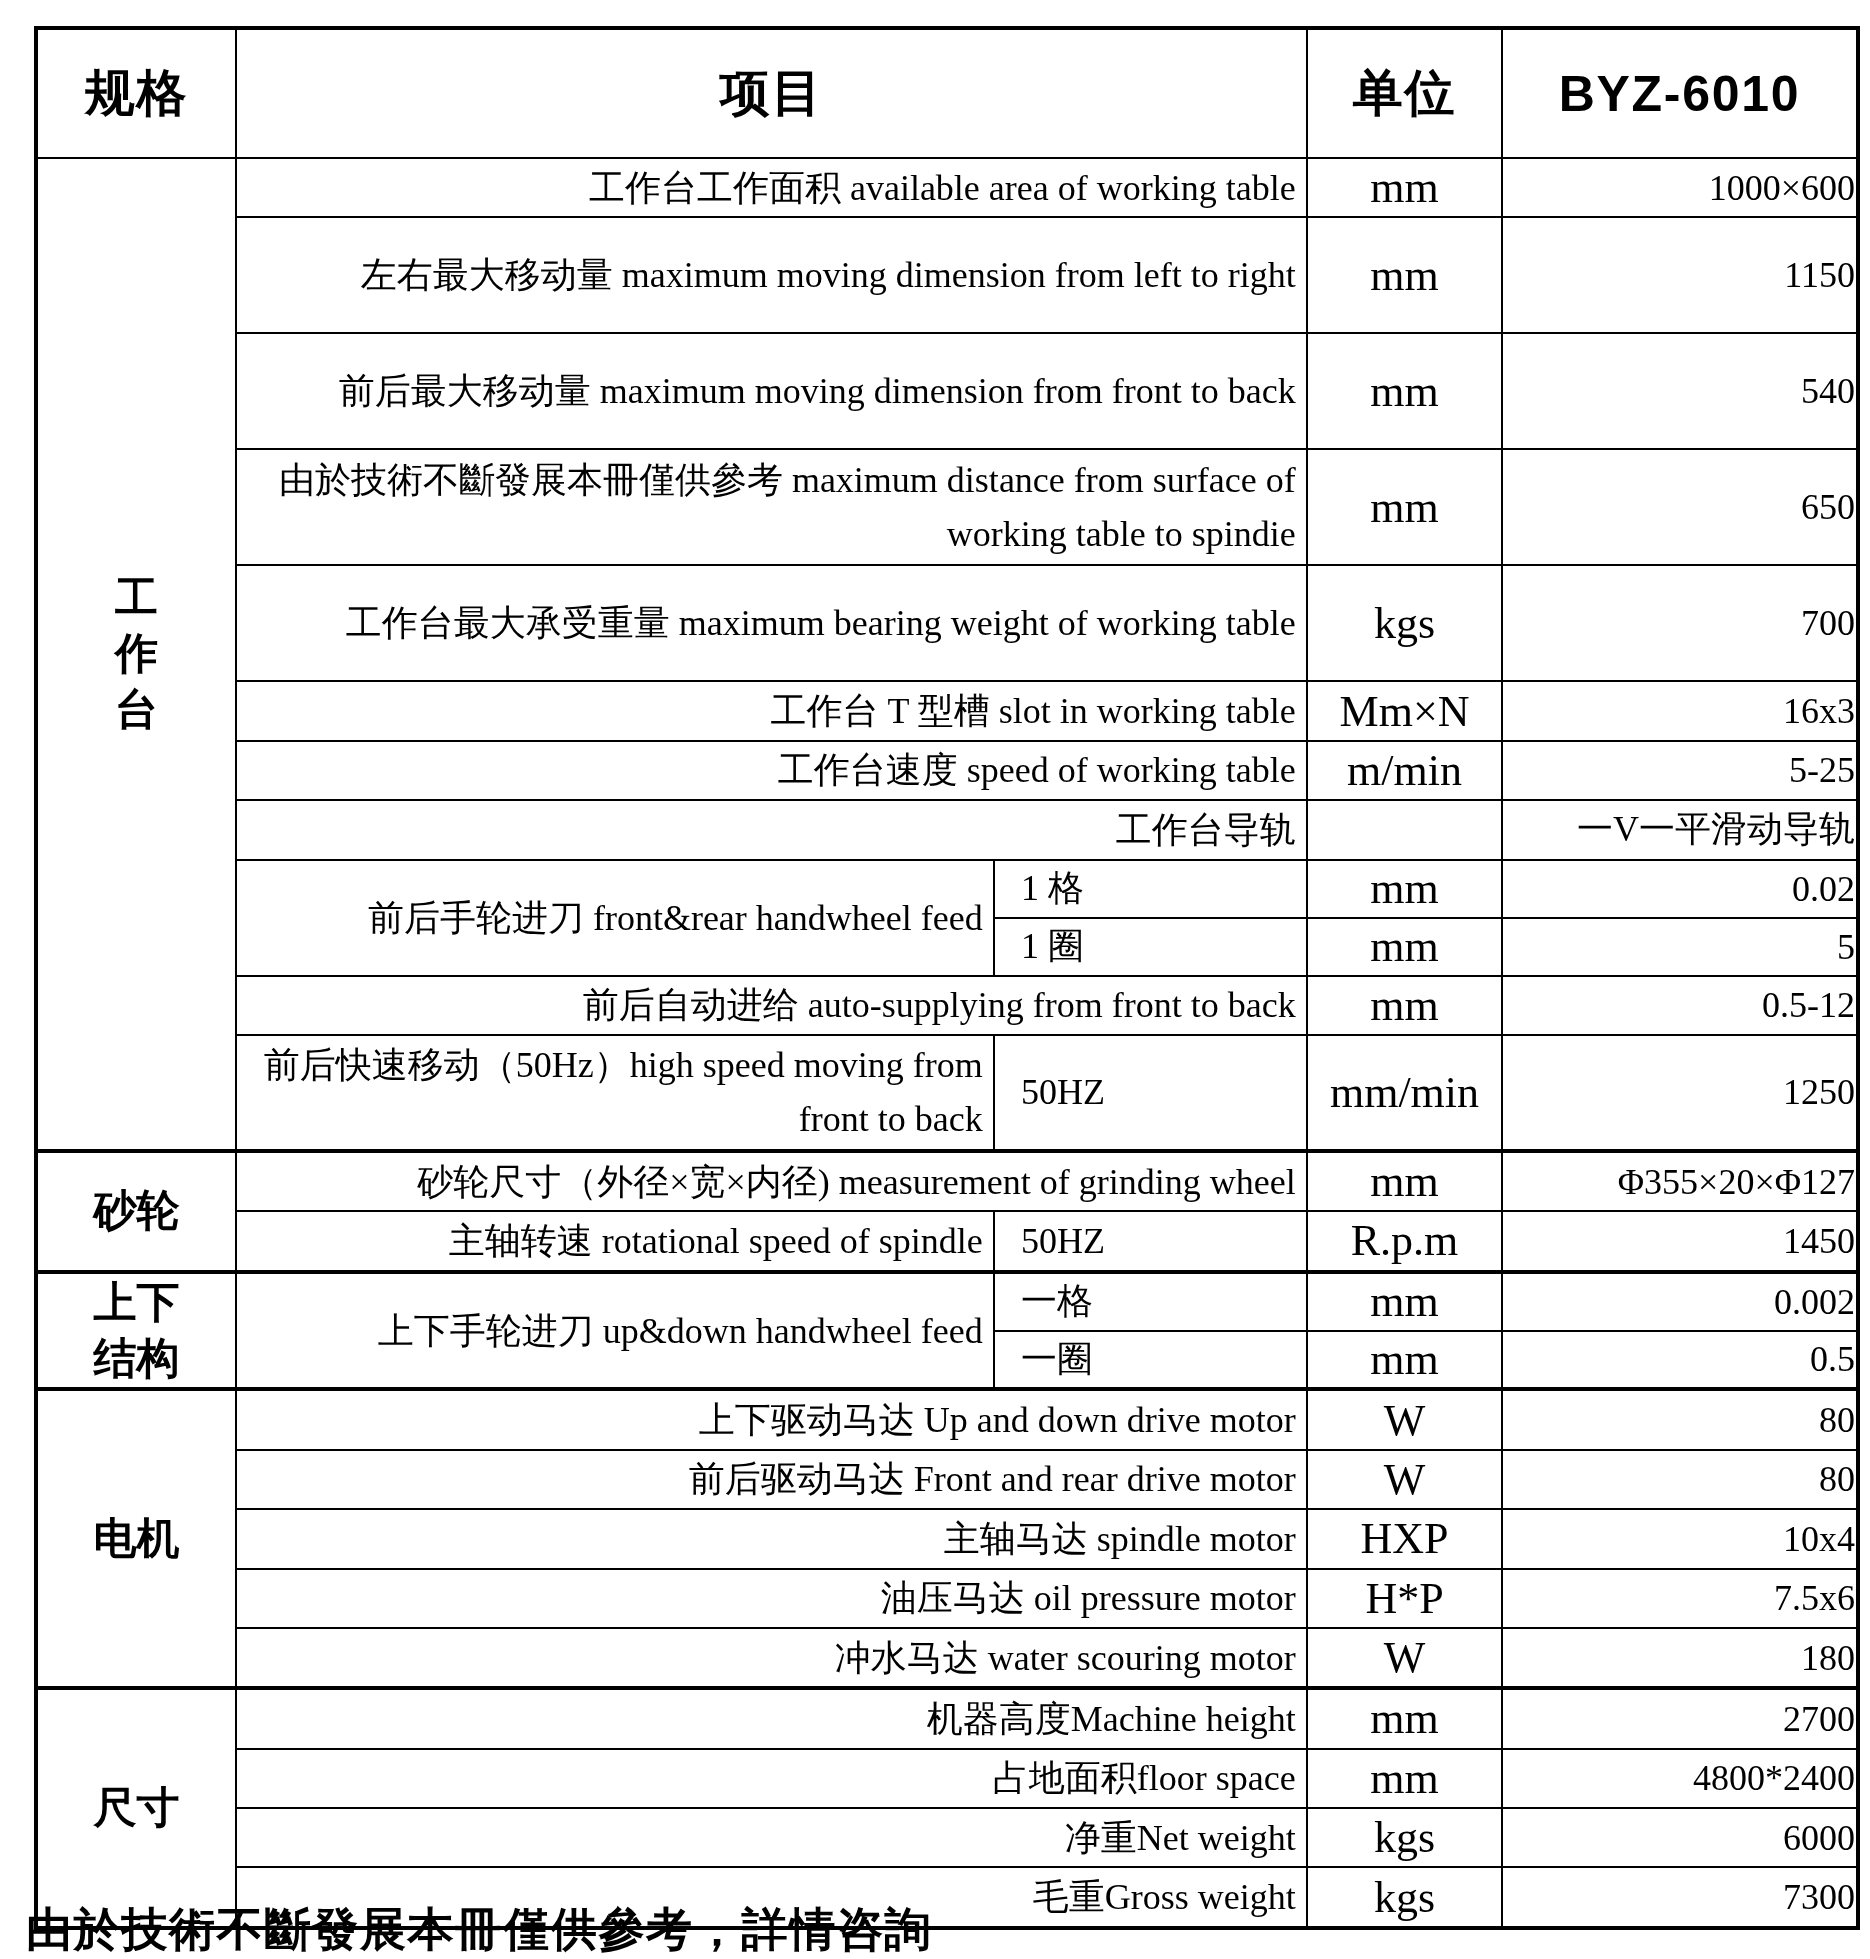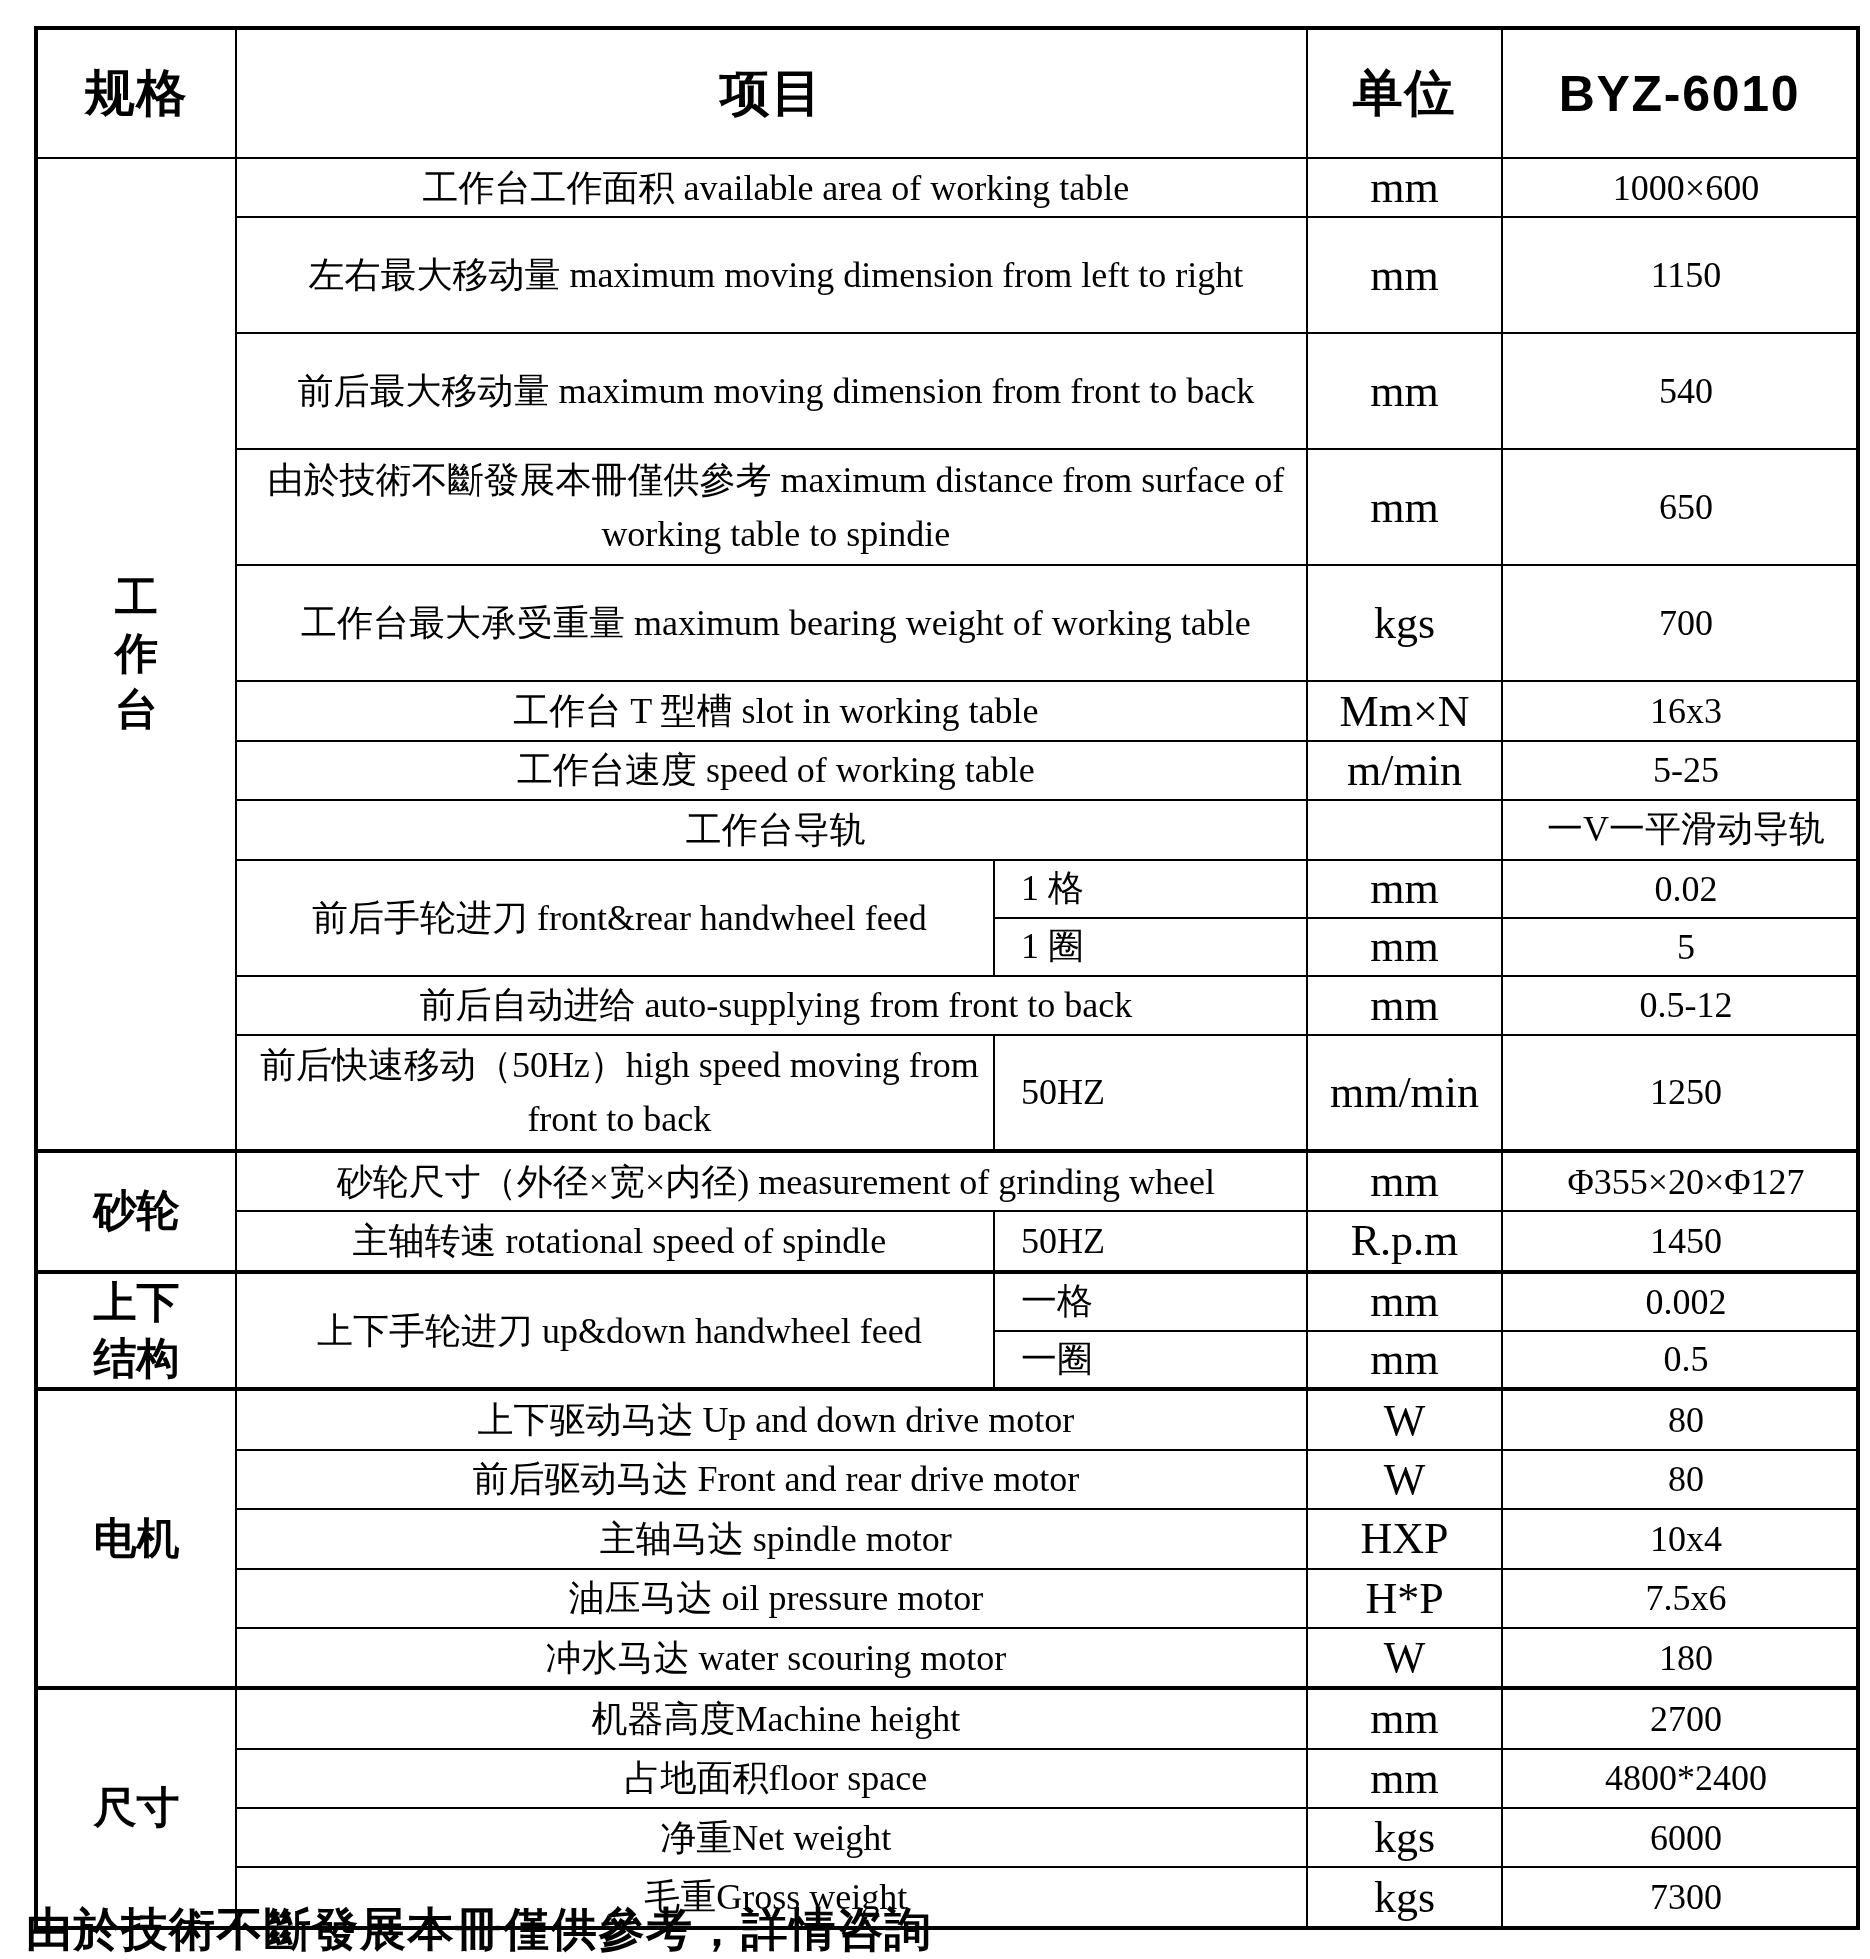--- a/index.html
+++ b/index.html
@@ -52,39 +52,39 @@
 
   td.group-label {
     font-family: "Liberation Sans", "DejaVu Sans", sans-serif;
     font-weight: bold;
     font-size: 43px;
     text-align: center;
     line-height: 1.3;
   }
   td.item {
     font-size: 36px;
-    text-align: center;
+    text-align: right;
     padding: 1.7px 10.3px 1.7px 19px;
     line-height: 1.5;
     margin-top: 44px;
   }
   td.subitem {
     font-size: 36px;
     text-align: left;
     padding: 1.7px 6.8px 1.7px 26px;
     line-height: 1.4;
     margin-left: 33px;
   }
   td.unit {
     font-size: 44px;
     text-align: center;
   }
   td.value {
     font-size: 36px;
-    text-align: center;
+    text-align: right;
     padding-left: 14px;
   }
   tr.group-start td { border-top: 4.3px solid #000; }
 
   .footer-note {
     position: absolute;
     left: 26px;
     top: 1899px;
     font-family: "Liberation Sans", "DejaVu Sans", sans-serif;
     font-weight: bold;

